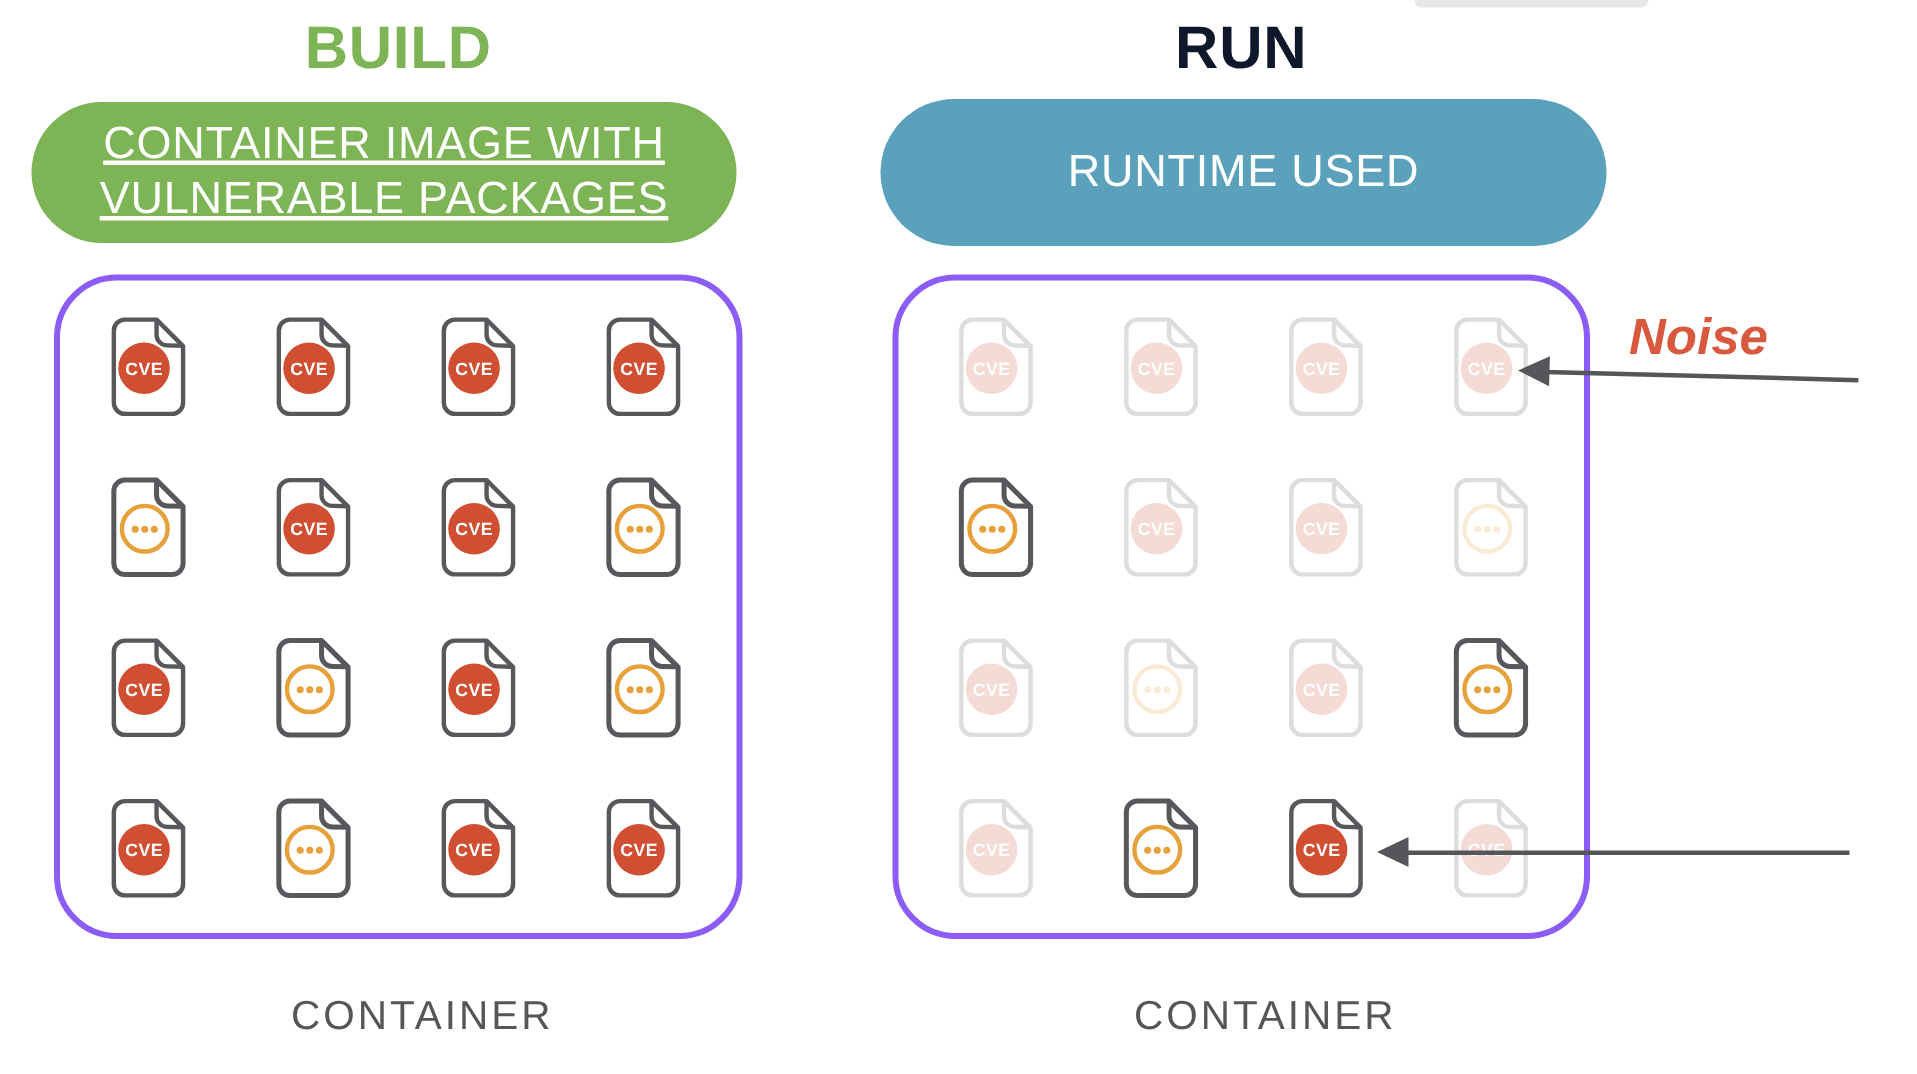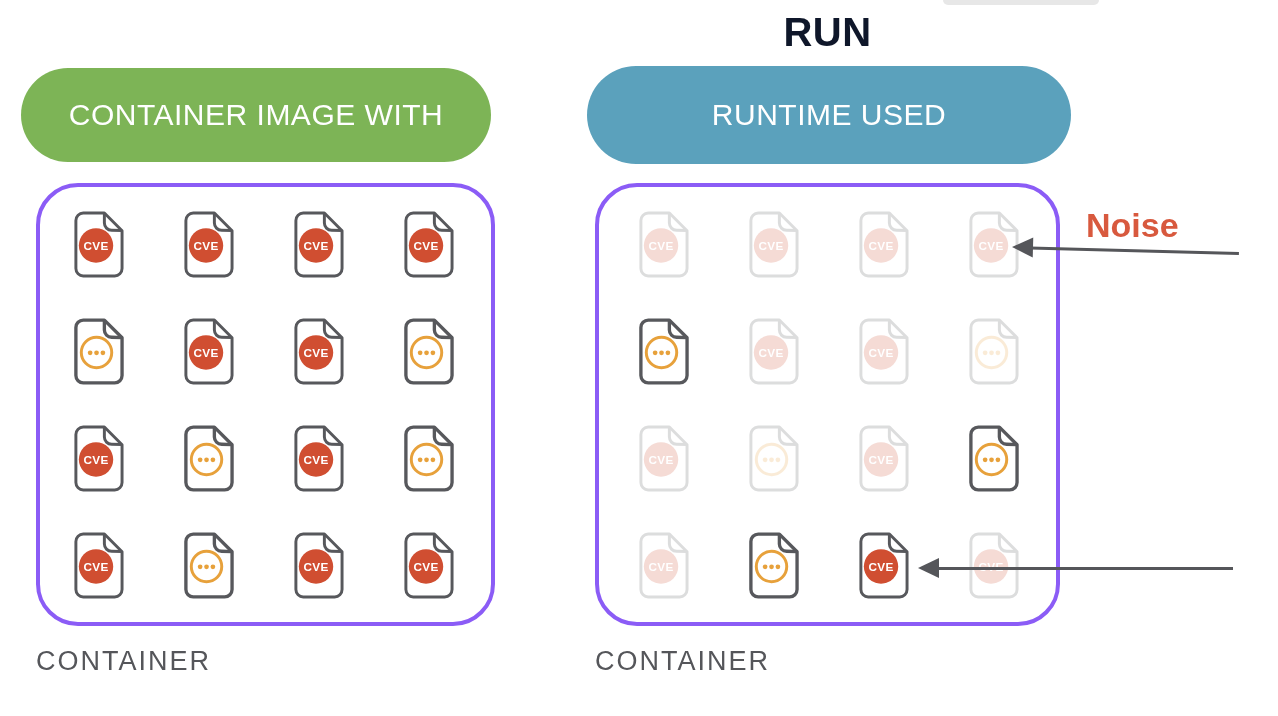--- a/index.html
+++ b/index.html
@@ -15,39 +15,39 @@
     position:absolute;top:10px;margin:0;font-size:40px;font-weight:bold;
     text-align:center;letter-spacing:.5px;
   }
   .col-title.build{left:36px;width:459px;color:#7db456;}
   .col-title.run{left:595px;width:465px;color:#0f172a;}
   .pill{
     position:absolute;border-radius:50px;color:#ffffff;
     display:flex;flex-direction:column;justify-content:center;align-items:center;
     text-align:center;font-size:30px;line-height:1.22;letter-spacing:.5px;
   }
-  .pill.green{left:21px;top:68px;width:470px;height:94px;background:#7db456;}
+  .pill.green{left:21px;top:68px;width:470px;height:94px;background:#7db456;text-decoration:underline;}
   .pill.blue{left:587px;top:66px;width:484px;height:98px;background:#5ba1bc;}
   .container-box{
     position:absolute;top:183px;height:443px;border:4px solid #8b5cf6;border-radius:42px;
     box-sizing:border-box;display:grid;grid-template-columns:repeat(4,55px);
     grid-template-rows:repeat(4,69px);
   }
   .container-box.left{left:36px;width:459px;gap:38px 55px;padding:23px 0 0 30px;}
   .container-box.right{left:595px;width:465px;gap:38px 55px;padding:23px 0 0 36px;}
   .file-icon{width:55px;height:69px;}
   .file-icon.faded{opacity:.2;}
   .container-label{
-    position:absolute;top:646px;margin:0;font-size:27px;color:#55565a;
-    letter-spacing:2px;text-align:left;font-weight:400;
+    position:absolute;top:646px;margin:16px;font-size:27px;color:#55565a;
+    letter-spacing:2px;text-align:center;font-weight:400;
   }
   .container-label.left{left:36px;width:459px;}
   .container-label.right{left:595px;width:465px;}
   .annotation{
-    position:absolute;margin:0;font-size:34px;font-weight:bold;
+    position:absolute;margin:0;font-size:34px;font-weight:bold;font-style:italic;
     color:#d8593e;white-space:nowrap;
   }
   .annotation.noise{left:1086px;top:206px;}
   .annotation.real-risk{left:1080px;top:532px;}
   .arrow{position:absolute;height:20px;}
   .arrow .shaft{position:absolute;top:8.5px;height:3px;background:#55565a;}
   .arrow .head{
     position:absolute;left:0;top:0;width:0;height:0;
     border-top:10px solid transparent;border-bottom:10px solid transparent;
     border-right:21px solid #55565a;
@@ -57,22 +57,24 @@
   .arrow.real-risk-arrow{left:918px;top:558px;width:315px;}
   .arrow.real-risk-arrow .shaft{left:18px;right:0;}
 </style>
 </head>
 <body>
 
 <div class="canvas">
 
   <div class="top-smudge"></div>
 
+  <h2 class="col-title build">BUILD</h2>
   <div class="pill green">
     <span>CONTAINER IMAGE WITH</span>
+    <span>VULNERABLE PACKAGES</span>
   </div>
   <div class="container-box left">
       <div class="file-icon"><svg viewBox="0 0 56 70" width="55" height="69">
           <path d="M13.5 3 H35 L53 21 V59.5 A7.5 7.5 0 0 1 45.5 67 H13.5 A7.5 7.5 0 0 1 6 59.5 V10.5 A7.5 7.5 0 0 1 13.5 3 Z" fill="#ffffff" stroke="#57585c" stroke-width="3" stroke-linejoin="round"></path>
           <path d="M35 3 L35 13.2 A7.3 7.3 0 0 0 42.3 20.5 L53 20.8" fill="none" stroke="#57585c" stroke-width="3" stroke-linejoin="round"></path>
           <circle cx="26.5" cy="36" r="17.5" fill="#d04e31"></circle>
           <text x="26.5" y="40.5" text-anchor="middle" font-family="Liberation Sans, sans-serif" font-size="12" font-weight="bold" letter-spacing="0.3" fill="#ffffff">CVE</text>
         </svg></div>
       <div class="file-icon"><svg viewBox="0 0 56 70" width="55" height="69">
           <path d="M13.5 3 H35 L53 21 V59.5 A7.5 7.5 0 0 1 45.5 67 H13.5 A7.5 7.5 0 0 1 6 59.5 V10.5 A7.5 7.5 0 0 1 13.5 3 Z" fill="#ffffff" stroke="#57585c" stroke-width="3" stroke-linejoin="round"></path>

